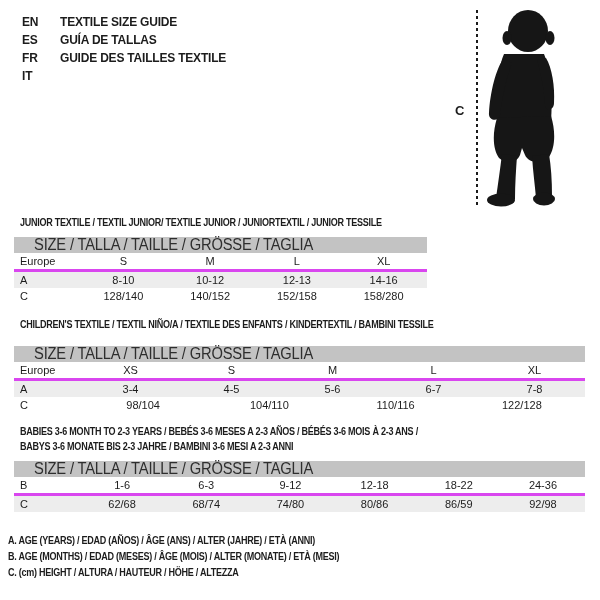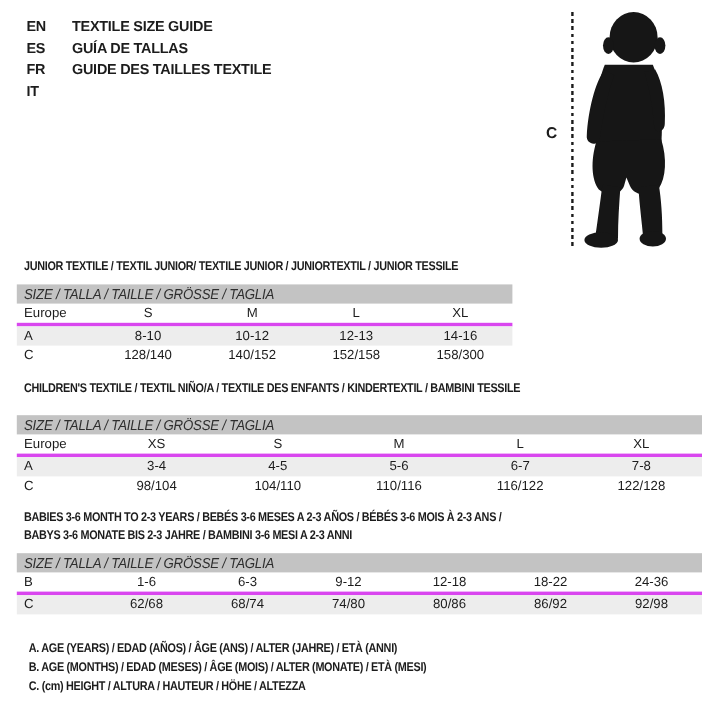--- a/index.html
+++ b/index.html
@@ -18,31 +18,31 @@
     background:repeating-linear-gradient(to bottom,#1b1b1b 0px,#1b1b1b 3px,transparent 3px,transparent 6px);}
   .c-label{position:absolute; left:455px; top:103px; font-weight:700; font-size:13px;}
   .baby-svg{position:absolute; left:484px; top:8px;}
   
   .tbl-title{position:absolute; left:20px; font-weight:700; font-size:10.5px;
     letter-spacing:-0.3px; white-space:nowrap; transform:scaleX(0.86); transform-origin:0 0;
     line-height:15px;}
   
   .size-table{position:absolute; left:14px; font-size:11px;}
   .t-head{height:16px; line-height:16px; background:#c3c3c3; color:#2e2e2e;
-    padding-left:6px; font-size:12px; letter-spacing:-0.2px; white-space:nowrap;font-style:italic;}
+    padding-left:20px; font-size:16px; letter-spacing:-0.2px; white-space:nowrap;}
   .t-head .condense{display:inline-block; transform:scaleX(0.92); transform-origin:0 50%;}
   .t-row{display:flex; height:16px; line-height:16px;}
   .t-row .lbl{width:60px; flex:0 0 60px; padding-left:6px; text-align:left;}
   .t-row .cell{flex:1; text-align:center;}
   .t-row.rule{border-bottom:3px solid #d946ef;}
   .t-row.alt{background:#ededed;}
   .w-junior{width:413px;}
   .w-full{width:571px;}
   
-  .legend{position:absolute; left:24px; top:532px;}
+  .legend{position:absolute; left:8px; top:532px;}
   .legend-line{font-weight:700; font-size:10.5px; letter-spacing:-0.3px; line-height:16px;
     white-space:nowrap; transform:scaleX(0.86); transform-origin:0 0;}
 </style>
 </head>
 <body>
 
 <div class="canvas">
 
   <div class="langs">
     <div class="lang-row">
@@ -97,21 +97,21 @@
       <span class="cell">8-10</span>
       <span class="cell">10-12</span>
       <span class="cell">12-13</span>
       <span class="cell">14-16</span>
     </div>
     <div class="t-row">
       <span class="lbl">C</span>
       <span class="cell">128/140</span>
       <span class="cell">140/152</span>
       <span class="cell">152/158</span>
-      <span class="cell">158/300</span>
+      <span class="cell">158/280</span>
     </div>
   </div>
 
   <div class="tbl-title" style="top:317px;">CHILDREN'S TEXTILE / TEXTIL NIÑO/A / TEXTILE DES ENFANTS / KINDERTEXTIL / BAMBINI TESSILE</div>
   <div class="size-table w-full" style="top:346px;">
     <div class="t-head">
       <span class="condense">SIZE / TALLA / TAILLE / GRÖSSE / TAGLIA</span>
     </div>
     <div class="t-row rule">
       <span class="lbl">Europe</span>
@@ -127,21 +127,20 @@
       <span class="cell">4-5</span>
       <span class="cell">5-6</span>
       <span class="cell">6-7</span>
       <span class="cell">7-8</span>
     </div>
     <div class="t-row">
       <span class="lbl">C</span>
       <span class="cell">98/104</span>
       <span class="cell">104/110</span>
       <span class="cell">110/116</span>
-      <span class="cell">116/122</span>
       <span class="cell">122/128</span>
     </div>
   </div>
 
   <div class="tbl-title" style="top:424px;">
     <div>BABIES 3-6 MONTH TO 2-3 YEARS / BEBÉS 3-6 MESES A 2-3 AÑOS / BÉBÉS 3-6 MOIS À 2-3 ANS /</div>
     <div>BABYS 3-6 MONATE BIS 2-3 JAHRE / BAMBINI 3-6 MESI A 2-3 ANNI</div>
   </div>
   <div class="size-table w-full" style="top:461px;">
     <div class="t-head">
@@ -155,21 +154,21 @@
       <span class="cell">12-18</span>
       <span class="cell">18-22</span>
       <span class="cell">24-36</span>
     </div>
     <div class="t-row alt">
       <span class="lbl">C</span>
       <span class="cell">62/68</span>
       <span class="cell">68/74</span>
       <span class="cell">74/80</span>
       <span class="cell">80/86</span>
-      <span class="cell">86/92</span>
+      <span class="cell">86/59</span>
       <span class="cell">92/98</span>
     </div>
   </div>
 
   <div class="legend">
     <div class="legend-line">A. AGE (YEARS) / EDAD (AÑOS) / ÂGE (ANS) / ALTER (JAHRE) / ETÀ (ANNI)</div>
     <div class="legend-line">B. AGE (MONTHS) / EDAD (MESES) / ÂGE (MOIS) / ALTER (MONATE) / ETÀ (MESI)</div>
     <div class="legend-line">C. (cm) HEIGHT / ALTURA / HAUTEUR / HÖHE / ALTEZZA</div>
   </div>
 

